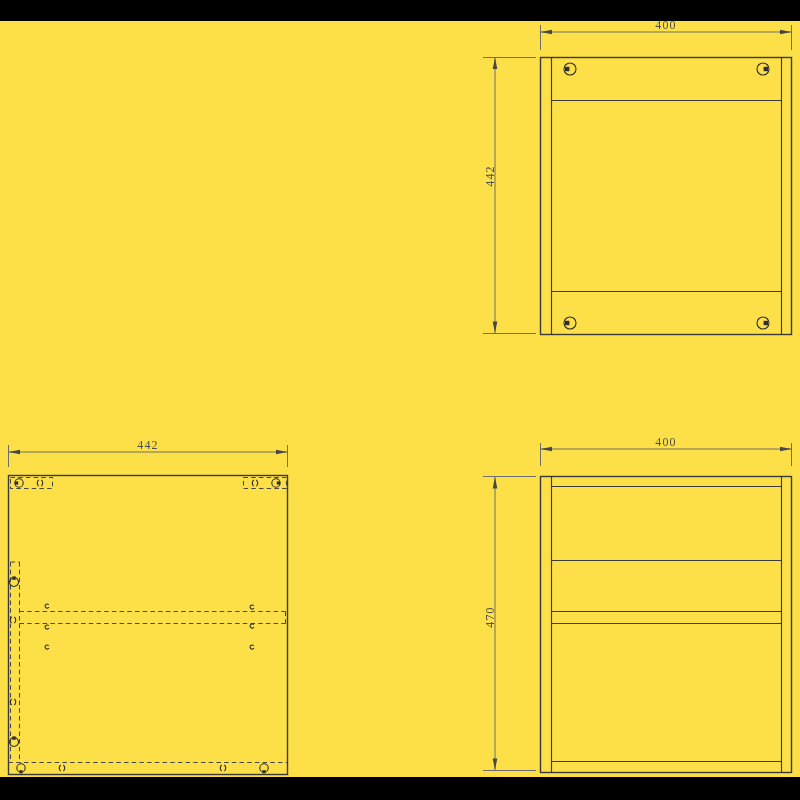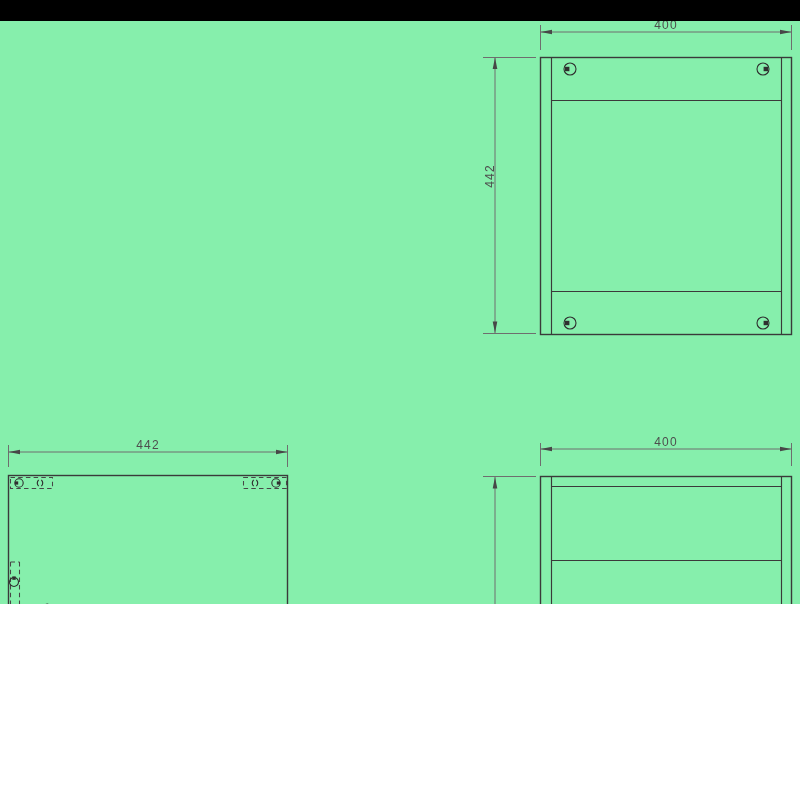--- a/index.html
+++ b/index.html
@@ -1,18 +1,18 @@
 <!DOCTYPE html>
 <html><head>
 <meta charset="utf-8">
 <style>
   html,body { margin:0; padding:0; background:#ffffff; }
   .stage {
-    position:relative; width:800px; height:604px; overflow:hidden;
-    background:#86efac; font-family:Liberation Sans, sans-serif;
+    position:relative; width:800px; height:800px; overflow:hidden;
+    background:#fde047; font-family:Liberation Serif, serif;
   }
   .letterbox { position:absolute; left:0; width:800px; background:#000000; }
   .letterbox.top { top:0; height:21px; }
   .letterbox.bot { top:777px; height:23px; }
   svg.sheet { position:absolute; left:0; top:0; }
 
   
   .obj  { stroke:#3a3a3a; stroke-width:1.4; fill:none; }
   .in   { stroke:#3a3a3a; stroke-width:1.15; fill:none; }
   .dim  { stroke:#6e6e6e; stroke-width:1; fill:none; }

